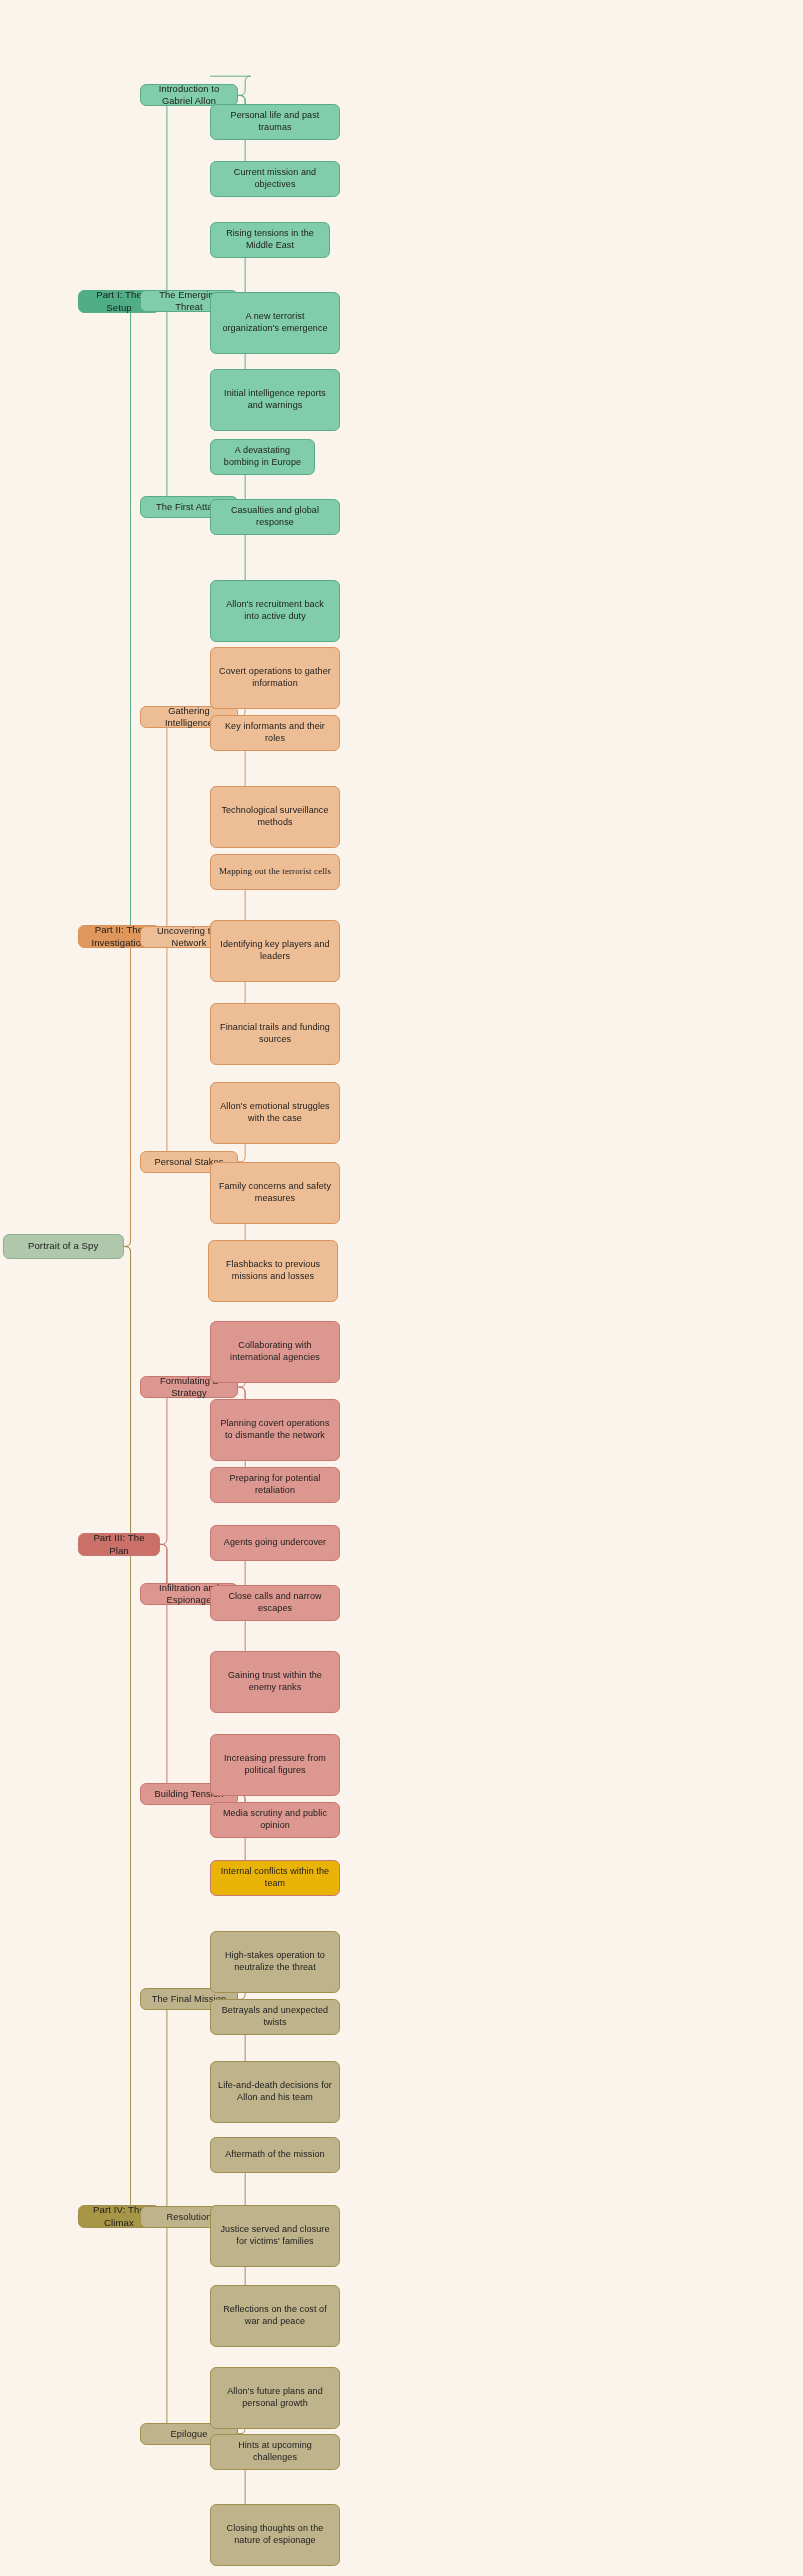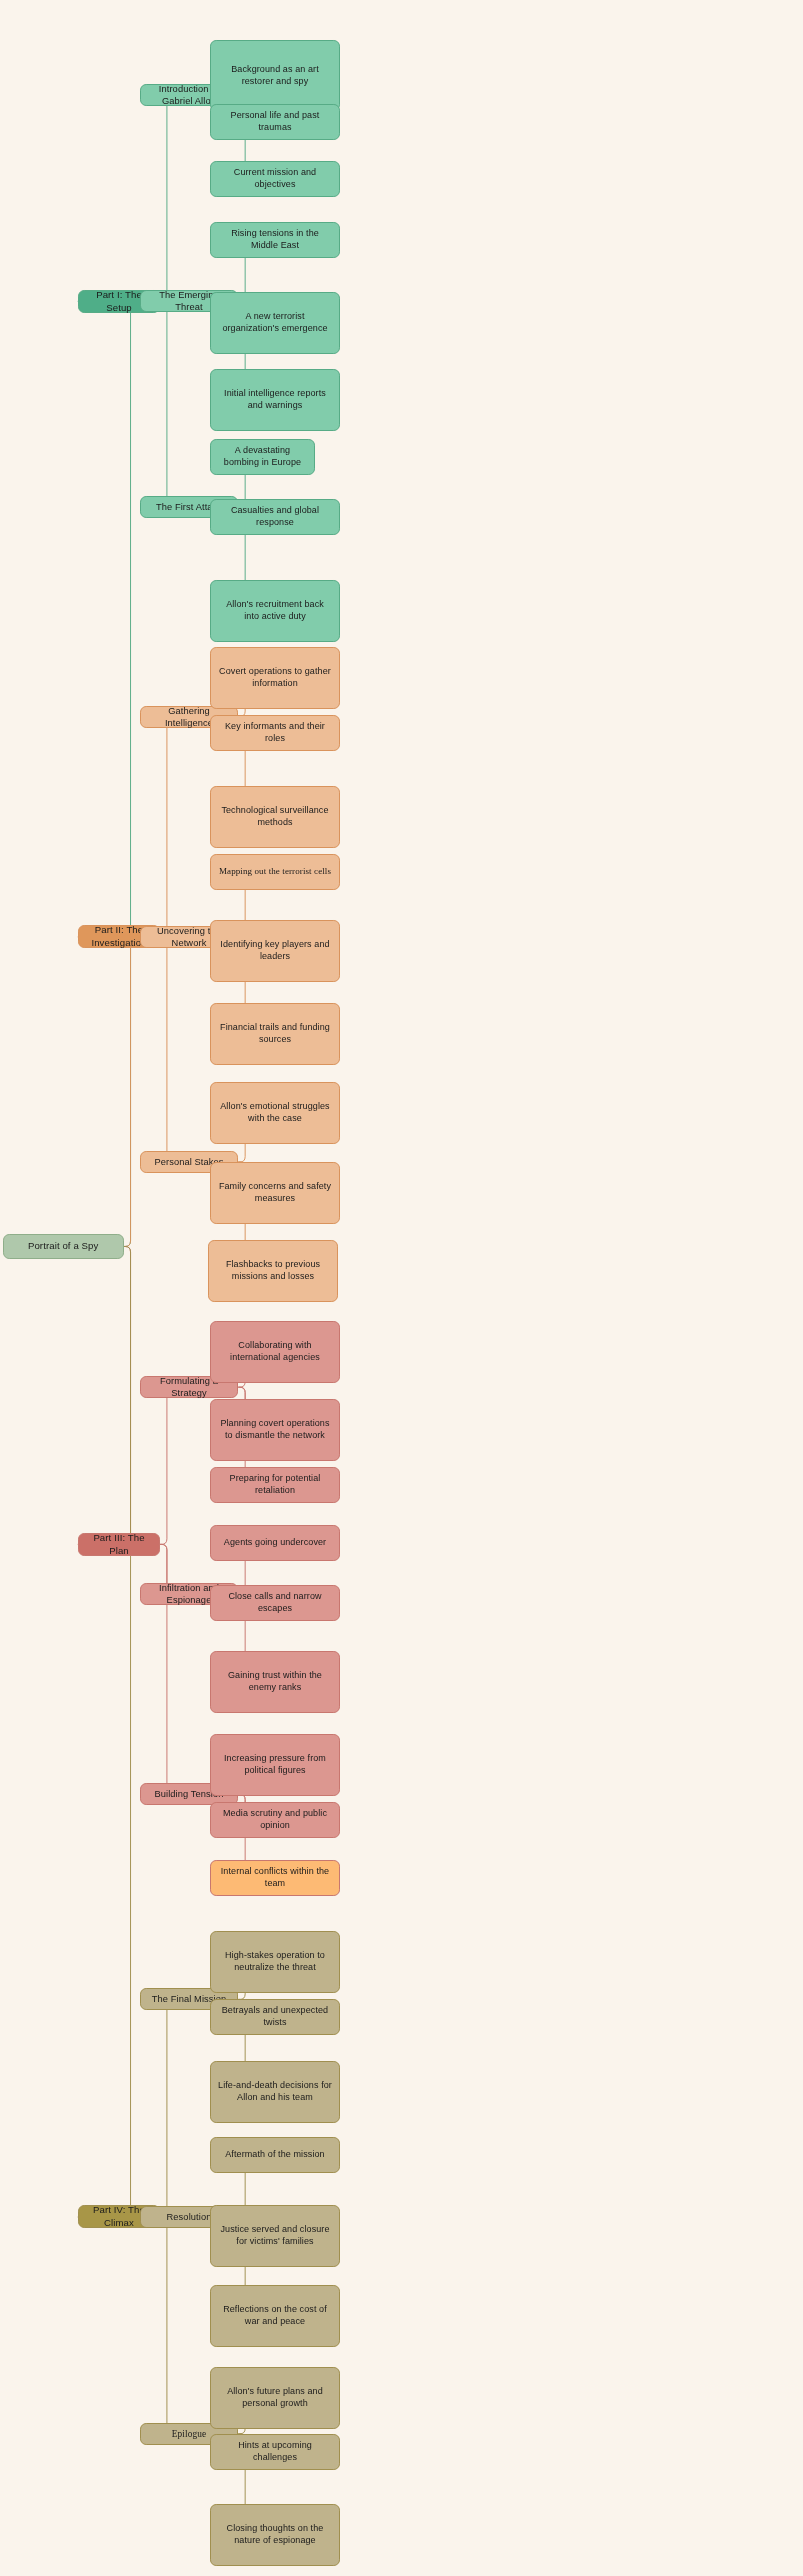--- a/index.html
+++ b/index.html
@@ -103,33 +103,30 @@
     </svg>
 <div class="node root" style="left: 2.7px; top: 1234px; width: 121px; height: 25px; background: rgb(175, 200, 171); border: 0.7px solid rgb(143, 174, 138); color: rgb(27, 27, 27);">
       <span>Portrait of a Spy</span>
     </div>
     <div class="node l1" style="left: 78px; top: 290px; width: 82px; height: 23px; background: rgb(79, 174, 136); border: 0.7px solid rgb(87, 171, 134); color: rgb(27, 27, 27);">
       <span>Part I: The Setup</span>
     </div>
     <div class="node l2" style="left: 140px; top: 84px; width: 98px; height: 22px; background: rgb(129, 204, 171); border: 0.7px solid rgb(87, 171, 134); color: rgb(27, 27, 27);">
       <span>Introduction to Gabriel Allon</span>
     </div>
-    <div class="node l3" style="left: 210px; top: 40px; width: 130px; height: 71px; background: rgb(129, 204, 171); border: 0.7px solid rgb(87, 171, 134); color: rgb(27, 27, 27);">
-      <span>Background as an art restorer and spy</span>
-    </div>
     <div class="node l3" style="left: 210px; top: 104px; width: 130px; height: 36px; background: rgb(129, 204, 171); border: 0.7px solid rgb(87, 171, 134); color: rgb(27, 27, 27);">
       <span>Personal life and past traumas</span>
     </div>
     <div class="node l3" style="left: 210px; top: 161px; width: 130px; height: 36px; background: rgb(129, 204, 171); border: 0.7px solid rgb(87, 171, 134); color: rgb(27, 27, 27);">
       <span>Current mission and objectives</span>
     </div>
     <div class="node l2" style="left: 140px; top: 290px; width: 98px; height: 22px; background: rgb(129, 204, 171); border: 0.7px solid rgb(87, 171, 134); color: rgb(27, 27, 27);">
       <span>The Emerging Threat</span>
     </div>
-    <div class="node l3" style="left: 210px; top: 222px; width: 130px; height: 36px; background: rgb(129, 204, 171); border: 0.7px solid rgb(87, 171, 134); color: rgb(27, 27, 27);">
+    <div class="node l3" style="left: 210px; top: 222px; width: 120px; height: 36px; background: rgb(129, 204, 171); border: 0.7px solid rgb(87, 171, 134); color: rgb(27, 27, 27);">
       <span>Rising tensions in the Middle East</span>
     </div>
     <div class="node l3" style="left: 210px; top: 292px; width: 130px; height: 62px; background: rgb(129, 204, 171); border: 0.7px solid rgb(87, 171, 134); color: rgb(27, 27, 27);">
       <span>A new terrorist organization's emergence</span>
     </div>
     <div class="node l3" style="left: 210px; top: 369px; width: 130px; height: 62px; background: rgb(129, 204, 171); border: 0.7px solid rgb(87, 171, 134); color: rgb(27, 27, 27);">
       <span>Initial intelligence reports and warnings</span>
     </div>
     <div class="node l2" style="left: 140px; top: 496px; width: 98px; height: 22px; background: rgb(129, 204, 171); border: 0.7px solid rgb(87, 171, 134); color: rgb(27, 27, 27);">
       <span>The First Attack</span>
@@ -211,21 +208,21 @@
     </div>
     <div class="node l2" style="left: 140px; top: 1783px; width: 98px; height: 22px; background: rgb(220, 151, 144); border: 0.7px solid rgb(200, 119, 111); color: rgb(27, 27, 27);">
       <span>Building Tension</span>
     </div>
     <div class="node l3" style="left: 210px; top: 1734px; width: 130px; height: 62px; background: rgb(220, 151, 144); border: 0.7px solid rgb(200, 119, 111); color: rgb(27, 27, 27);">
       <span>Increasing pressure from political figures</span>
     </div>
     <div class="node l3" style="left: 210px; top: 1802px; width: 130px; height: 36px; background: rgb(220, 151, 144); border: 0.7px solid rgb(200, 119, 111); color: rgb(27, 27, 27);">
       <span>Media scrutiny and public opinion</span>
     </div>
-    <div class="node l3" style="left: 210px; top: 1860px; width: 130px; height: 36px; background: #fdba74; border: 0.7px solid rgb(200, 119, 111); color: rgb(27, 27, 27);">
+    <div class="node l3" style="left: 210px; top: 1860px; width: 130px; height: 36px; background: #eab308; border: 0.7px solid rgb(200, 119, 111); color: rgb(27, 27, 27);">
       <span>Internal conflicts within the team</span>
     </div>
     <div class="node l1" style="left: 78px; top: 2205px; width: 82px; height: 23px; background: rgb(168, 150, 71); border: 0.7px solid rgb(160, 143, 79); color: rgb(27, 27, 27);">
       <span>Part IV: The Climax</span>
     </div>
     <div class="node l2" style="left: 140px; top: 1988px; width: 98px; height: 22px; background: rgb(191, 179, 140); border: 0.7px solid rgb(160, 143, 79); color: rgb(27, 27, 27);">
       <span>The Final Mission</span>
     </div>
     <div class="node l3" style="left: 210px; top: 1931px; width: 130px; height: 62px; background: rgb(191, 179, 140); border: 0.7px solid rgb(160, 143, 79); color: rgb(27, 27, 27);">
       <span>High-stakes operation to neutralize the threat</span>
@@ -241,21 +238,21 @@
     </div>
     <div class="node l3" style="left: 210px; top: 2137px; width: 130px; height: 36px; background: rgb(191, 179, 140); border: 0.7px solid rgb(160, 143, 79); color: rgb(27, 27, 27);">
       <span>Aftermath of the mission</span>
     </div>
     <div class="node l3" style="left: 210px; top: 2205px; width: 130px; height: 62px; background: rgb(191, 179, 140); border: 0.7px solid rgb(160, 143, 79); color: rgb(27, 27, 27);">
       <span>Justice served and closure for victims' families</span>
     </div>
     <div class="node l3" style="left: 210px; top: 2285px; width: 130px; height: 62px; background: rgb(191, 179, 140); border: 0.7px solid rgb(160, 143, 79); color: rgb(27, 27, 27);">
       <span>Reflections on the cost of war and peace</span>
     </div>
-    <div class="node l2" style="left: 140px; top: 2423px; width: 98px; height: 22px; background: rgb(191, 179, 140); border: 0.7px solid rgb(160, 143, 79); color: rgb(27, 27, 27); font-family: Liberation Serif, serif;">
+    <div class="node l2" style="left: 140px; top: 2423px; width: 98px; height: 22px; background: rgb(191, 179, 140); border: 0.7px solid rgb(160, 143, 79); color: rgb(27, 27, 27);">
       <span>Epilogue</span>
     </div>
     <div class="node l3" style="left: 210px; top: 2367px; width: 130px; height: 62px; background: rgb(191, 179, 140); border: 0.7px solid rgb(160, 143, 79); color: rgb(27, 27, 27);">
       <span>Allon's future plans and personal growth</span>
     </div>
     <div class="node l3" style="left: 210px; top: 2434px; width: 130px; height: 36px; background: rgb(191, 179, 140); border: 0.7px solid rgb(160, 143, 79); color: rgb(27, 27, 27);">
       <span>Hints at upcoming challenges</span>
     </div>
     <div class="node l3" style="left: 210px; top: 2504px; width: 130px; height: 62px; background: rgb(191, 179, 140); border: 0.7px solid rgb(160, 143, 79); color: rgb(27, 27, 27);">
       <span>Closing thoughts on the nature of espionage</span>

